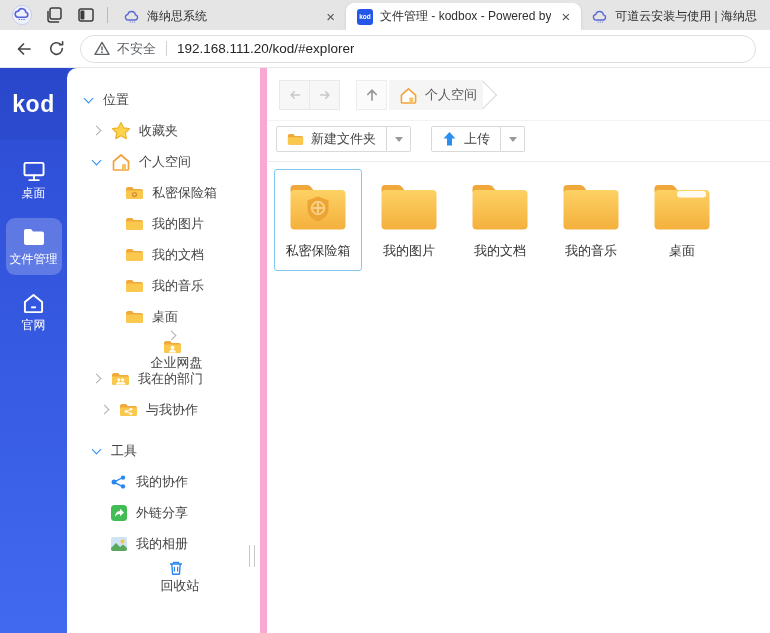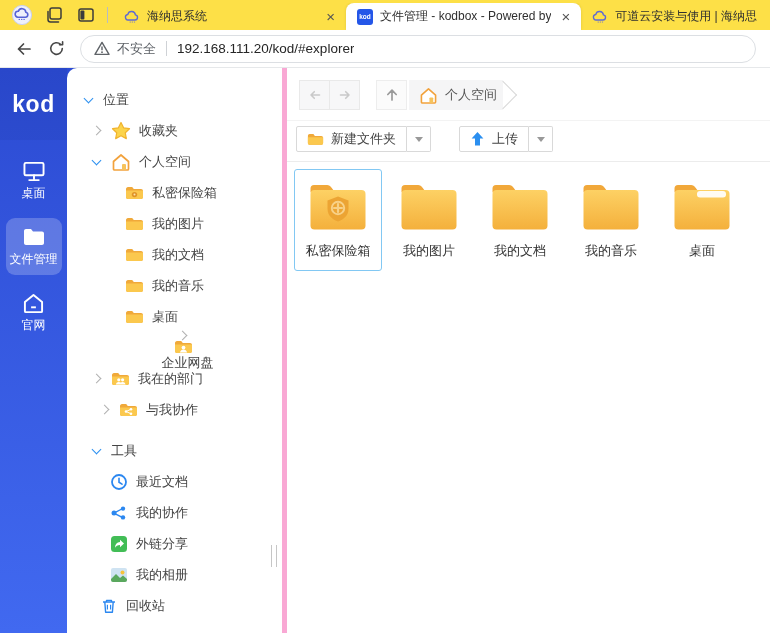--- a/index.html
+++ b/index.html
@@ -1,19 +1,19 @@
 <!DOCTYPE html>
 <html><head>
 <meta charset="utf-8">
 <style>
 *{box-sizing:border-box;margin:0;padding:0;}
 html,body{width:770px;height:633px;overflow:hidden;}
 body{font-family:"Liberation Sans","DejaVu Sans",sans-serif;background:#fff;}
 
-.tabbar{height:30px;background:#fde047;display:flex;align-items:center;padding-left:6px;overflow:hidden;}
+.tabbar{height:30px;background:#e5e5e5;display:flex;align-items:center;padding-left:6px;overflow:hidden;}
 .bicon{width:32px;height:26px;display:flex;align-items:center;justify-content:center;flex:none;}
 .sep{width:1px;height:16px;background:#b7bcc3;margin:0 5px;flex:none;}
 .tabs{display:flex;align-self:flex-end;flex:1;min-width:0;overflow:hidden;height:27px;}
 .tab{height:27px;flex:0 0 233px;display:flex;align-items:center;gap:7px;padding:0 8px 0 11px;font-size:12px;color:#2f2f2f;border-radius:8px 8px 0 0;}
 .tab.active{background:#fff;box-shadow:0 0 3px rgba(0,0,0,.12);}
 .ttl{flex:1;white-space:nowrap;overflow:hidden;}
 .tclose{font-size:15px;color:#555;padding:0 3px;line-height:1;}
 .fav{display:flex;flex:none;}
 .kod-fav{width:16px;height:16px;background:#2456e8;border-radius:3px;color:#fff;font-size:6.5px;font-weight:bold;display:flex;align-items:center;justify-content:center;}
 .addrbar{height:38px;background:#fff;display:flex;align-items:center;padding:0 14px 0 8px;border-bottom:1px solid #e6e8ea;}
@@ -26,40 +26,40 @@
 .app{height:565px;display:flex;background:linear-gradient(180deg,#2c4bd3,#4169f0);}
 .rail{width:67px;flex:none;display:flex;flex-direction:column;align-items:center;}
 .logo{height:72px;width:100%;display:flex;align-items:center;justify-content:center;color:#fff;font-size:23px;font-weight:bold;letter-spacing:.5px;background:rgba(0,10,60,.06);}
 .ritem{width:56px;border-radius:9px;padding:8px 0 7px;text-align:center;margin-bottom:9px;color:#fff;}
 .ritem.first{margin-top:12px;}
 .ritem.active{background:rgba(255,255,255,.22);}
 .rlabel{font-size:12px;margin-top:3px;white-space:nowrap;}
 .ricon{height:22px;display:flex;align-items:center;justify-content:center;}
 .appbody{flex:1;display:flex;background:#fff;border-top-left-radius:10px;overflow:hidden;position:relative;min-width:0;}
 
-.tree{width:220px;flex:none;border-right:5px solid #f9a8d4;padding-top:16px;position:relative;}
+.tree{width:200px;flex:none;border-right:7px solid #f9a8d4;padding-top:16px;position:relative;}
 .trow{height:31px;display:flex;align-items:center;font-size:13px;color:#444;cursor:default;}
 .trow.gap{margin-top:10px;}
 .cv{width:7px;height:7px;border-right:1.8px solid #b0b0b0;border-bottom:1.8px solid #b0b0b0;flex:none;margin-right:11px;display:inline-block;}
 .cv.down{transform:rotate(45deg);border-color:#2b8ff0;margin-top:-3px;}
 .cv.right{transform:rotate(-45deg);}
 .ticon{flex:none;margin-right:8px;display:flex;}
 .tlabel{white-space:nowrap;}
 .grip{position:absolute;right:5px;top:477px;width:6px;height:22px;border-left:1px solid #c6c6c6;border-right:1px solid #c6c6c6;}
 .cutoff{position:absolute;bottom:-24px;left:0;height:28px;display:flex;align-items:center;padding-left:26px;font-size:13px;color:#888;}
 
 .main{flex:1;display:flex;flex-direction:column;min-width:0;}
 .mhead{padding:12px 0 10px 12px;display:flex;align-items:center;border-bottom:1px solid #f3f3f3;}
 .navgrp{display:flex;}
 .navbtn{width:31px;height:30px;background:#f7f7f8;border:1px solid #e9e9e9;display:flex;align-items:center;justify-content:center;}
 .navbtn.fwd{margin-left:-1px;}
 .upbtn{width:31px;height:30px;border:1px solid #ededed;background:#fbfbfb;margin-left:16px;display:flex;align-items:center;justify-content:center;}
 .bchip{height:30px;background:#f5f5f6;display:flex;align-items:center;gap:7px;padding:0 6px 0 10px;margin-left:2px;font-size:13px;color:#555;}
 .bcarrow{width:20px;height:20px;border-top:1px solid #d8d8d8;border-right:1px solid #d8d8d8;transform:rotate(45deg);margin-left:-10px;flex:none;}
-.mtools{padding:5px 0 9px 9px;border-bottom:1px solid #ececec;display:flex;gap:28px;}
+.mtools{padding:5px 0 9px 9px;border-bottom:1px solid #ececec;display:flex;gap:20px;}
 .sbtn{display:flex;}
 .bmain{height:26px;border:1px solid #d9d9d9;background:#fff;display:flex;align-items:center;gap:7px;padding:0 10px;font-size:13px;color:#444;border-radius:2px 0 0 2px;}
 .bcaret{width:24px;height:26px;border:1px solid #d9d9d9;border-left:none;display:flex;align-items:center;justify-content:center;border-radius:0 2px 2px 0;}
 .caret{width:0;height:0;border-left:4px solid transparent;border-right:4px solid transparent;border-top:5px solid #999;}
 .files{display:flex;gap:3px;padding:7px 0 0 7px;}
 .fitem{width:88px;border:1px solid transparent;border-radius:3px;padding:10px 2px;text-align:center;flex:none;}
 .fitem.sel{border-color:#82c8f3;background:#fff;}
 .ficon{display:flex;justify-content:center;}
 .fname{margin-top:8px;font-size:13px;color:#333;white-space:nowrap;}
 </style>
@@ -285,29 +285,20 @@
           </span>
           <span class="tlabel">与我协作</span>
         </div>
         <div class="trow gap" style="padding-left: 26px;">
           <span class="cv down"></span>
           <span class="tlabel">工具</span>
         </div>
         <div class="trow" style="padding-left: 43px;">
           <span class="ticon">
             <svg width="18" height="18" viewBox="0 0 18 18">
-              <circle cx="9" cy="9" r="7" fill="none" stroke="#2b87f0" stroke-width="1.8"></circle>
-              <path d="M9 5.2v4l3 2" fill="none" stroke="#2b87f0" stroke-width="1.6" stroke-linecap="round"></path>
-            </svg>
-          </span>
-          <span class="tlabel">最近文档</span>
-        </div>
-        <div class="trow" style="padding-left: 43px;">
-          <span class="ticon">
-            <svg width="18" height="18" viewBox="0 0 18 18">
               <path d="M4.8 8.6l7-3.6M4.8 9.6l7 3.6" stroke="#2b87f0" stroke-width="1.4"></path>
               <circle cx="4" cy="9" r="2.5" fill="#2b87f0"></circle>
               <circle cx="13" cy="4.6" r="2.2" fill="#2b87f0"></circle>
               <circle cx="13" cy="13.4" r="2.2" fill="#2b87f0"></circle>
             </svg>
           </span>
           <span class="tlabel">我的协作</span>
         </div>
         <div class="trow" style="padding-left: 43px;">
           <span class="ticon">
@@ -321,21 +312,21 @@
         <div class="trow" style="padding-left: 43px;">
           <span class="ticon">
             <svg width="18" height="18" viewBox="0 0 18 18">
               <rect x="1" y="2" width="16" height="14" rx="2" fill="#cfe3f2"></rect>
               <circle cx="12.5" cy="6.5" r="2" fill="#f6c33c"></circle>
               <path d="M1 13l5-5 4 4 3-2.5 4 3.5v1a2 2 0 0 1-2 2H3a2 2 0 0 1-2-2z" fill="#5aa85e"></path>
             </svg>
           </span>
           <span class="tlabel">我的相册</span>
         </div>
-        <div class="trow" style="padding-left: 33px;">
+        <div class="trow" style="padding-left: 33px; flex-direction: column;">
           <span class="ticon">
             <svg width="18" height="18" viewBox="0 0 18 18">
               <path d="M3 5h12M6.5 5V3.4h5V5M4.8 5l.8 10.2h6.8L13.2 5" fill="none" stroke="#2b87f0" stroke-width="1.4" stroke-linejoin="round"></path>
               <path d="M7.4 7.8v4.8M10.6 7.8v4.8" stroke="#2b87f0" stroke-width="1.2"></path>
             </svg>
           </span>
           <span class="tlabel">回收站</span>
         </div>
         <div class="grip"></div>
         <div class="cutoff">

